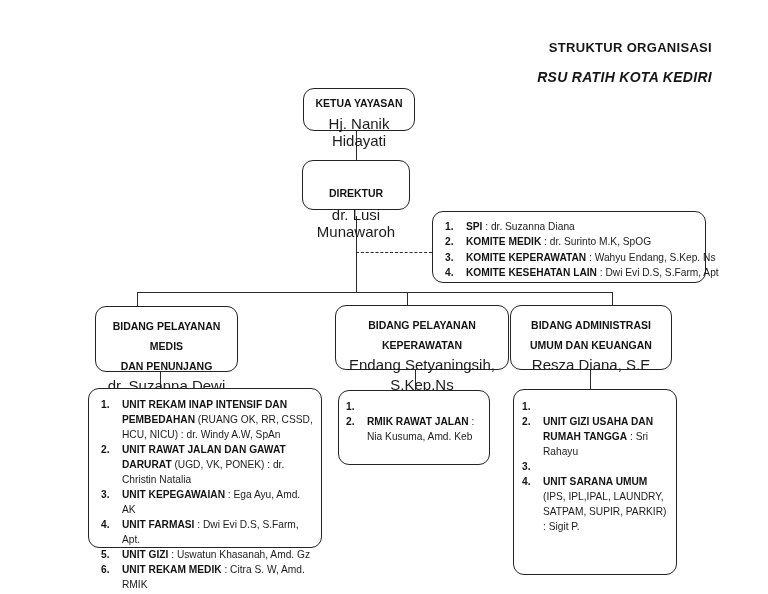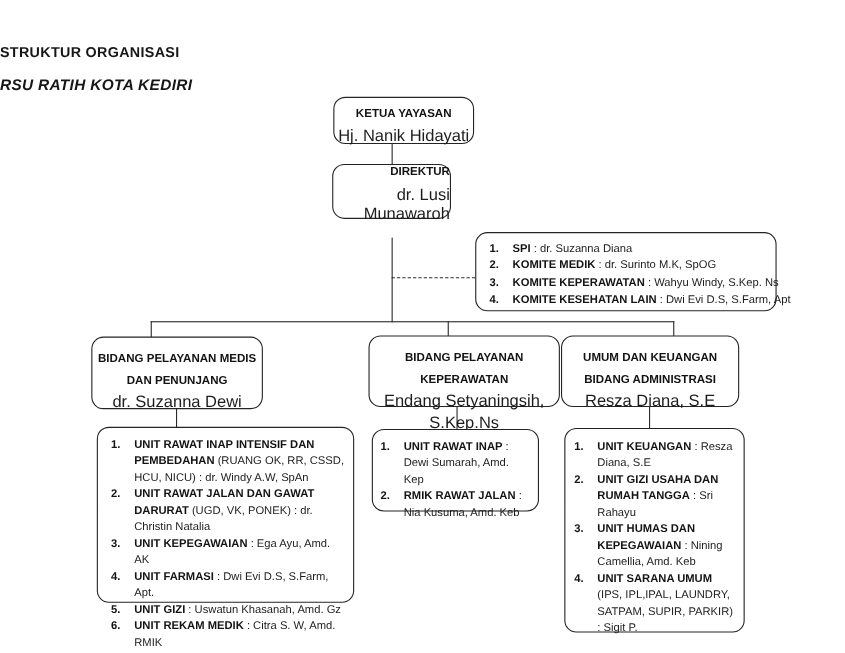--- a/index.html
+++ b/index.html
@@ -3,40 +3,40 @@
 <meta charset="utf-8">
 <style>
   html,body{margin:0;padding:0;}
   body{
     width:768px;height:594px;background:#ffffff;
     font-family:"Liberation Sans", sans-serif;color:#1c1c1c;
     position:relative;overflow:hidden;
   }
   .stage{position:absolute;left:0;top:0;width:768px;height:594px;}
   .title{
-    position:absolute;left:0;width:712px;text-align:left;
+    position:absolute;left:0;width:712px;text-align:right;
     font-weight:bold;color:#161616;letter-spacing:.3px;
   }
   .title1{top:40px;font-size:13px;}
   .title2{top:69px;font-size:14px;font-style:italic;}
   .box{
     position:absolute;background:#fff;border:1.4px solid #242424;
     border-radius:11px;box-sizing:border-box;
   }
   .nodebox{text-align:center;}
   .nodebox .role{font-weight:bold;font-size:10.5px;color:#131313;}
   .nodebox .pname{font-size:15px;}
-  .ketua{left:303px;top:88px;width:128px;height:43px;padding-top:8px;}
+  .ketua{left:303px;top:88px;width:112px;height:43px;padding-top:8px;}
   .ketua .role{margin-bottom:6px;}
-  .direktur{left:302px;top:149px;width:108px;height:50px;padding-top:0;text-align:right;}
+  .direktur{left:302px;top:160px;width:108px;height:50px;padding-top:26px;}
   .direktur .role{margin-bottom:7px;}
   .bidang{padding-top:9px;}
   .bidang .role{line-height:20px;}
   .bidang .pname{line-height:20px;text-align:center;}
-  .bidang1{left:83px;top:306px;width:156px;height:66px;}
+  .bidang1{left:95px;top:306px;width:143px;height:66px;}
   .bidang2{left:335px;top:305px;width:174px;height:65px;}
   .bidang3{left:510px;top:305px;width:162px;height:65px;}
   .listbox{font-size:10.2px;}
   .komite{left:432px;top:211px;width:274px;height:72px;padding:7px 8px 0 12px;}
   .komite .li{white-space:nowrap;line-height:15.3px;}
   .units1{left:88px;top:388px;width:234px;height:160px;padding:8px 8px 0 12px;}
   .units2{left:338px;top:390px;width:152px;height:75px;padding:8px 6px 0 7px;}
   .units3{left:513px;top:389px;width:164px;height:186px;padding:9px 6px 0 8px;}
   .li{display:flex;line-height:15px;}
   .num{font-weight:bold;flex:0 0 21px;color:#131313;}
@@ -80,48 +80,48 @@
     <div class="li">
       <span class="num">1.</span>
       <span class="txt"><b>SPI</b><span> : dr. Suzanna Diana</span></span>
     </div>
     <div class="li">
       <span class="num">2.</span>
       <span class="txt"><b>KOMITE MEDIK</b><span> : dr. Surinto M.K, SpOG</span></span>
     </div>
     <div class="li">
       <span class="num">3.</span>
-      <span class="txt"><b>KOMITE KEPERAWATAN</b><span> : Wahyu Windy, S.Kep. Ns</span></span>
+      <span class="txt"><b>KOMITE KEPERAWATAN</b><span> : Wahyu Endang, S.Kep. Ns</span></span>
     </div>
     <div class="li">
       <span class="num">4.</span>
       <span class="txt"><b>KOMITE KESEHATAN LAIN</b><span> : Dwi Evi D.S, S.Farm, Apt</span></span>
     </div>
   </div>
 
   <div class="box nodebox bidang bidang1">
     <div class="role">BIDANG PELAYANAN MEDIS</div>
     <div class="role">DAN PENUNJANG</div>
     <div class="pname">dr. Suzanna Dewi</div>
   </div>
   <div class="box nodebox bidang bidang2">
     <div class="role">BIDANG PELAYANAN</div>
     <div class="role">KEPERAWATAN</div>
     <div class="pname">Endang Setyaningsih, S.Kep.Ns</div>
   </div>
   <div class="box nodebox bidang bidang3">
+    <div class="role">BIDANG ADMINISTRASI</div>
     <div class="role">UMUM DAN KEUANGAN</div>
-    <div class="role">BIDANG ADMINISTRASI</div>
     <div class="pname">Resza Diana, S.E</div>
   </div>
 
   <div class="box listbox units1">
     <div class="li">
       <span class="num">1.</span>
-      <span class="txt"><b>UNIT RAWAT INAP INTENSIF DAN PEMBEDAHAN</b><span> (RUANG OK, RR, CSSD, HCU, NICU) : dr. Windy A.W, SpAn</span></span>
+      <span class="txt"><b>UNIT REKAM INAP INTENSIF DAN PEMBEDAHAN</b><span> (RUANG OK, RR, CSSD, HCU, NICU) : dr. Windy A.W, SpAn</span></span>
     </div>
     <div class="li">
       <span class="num">2.</span>
       <span class="txt"><b>UNIT RAWAT JALAN DAN GAWAT DARURAT</b><span> (UGD, VK, PONEK) : dr. Christin Natalia</span></span>
     </div>
     <div class="li">
       <span class="num">3.</span>
       <span class="txt"><b>UNIT KEPEGAWAIAN</b><span> : Ega Ayu, Amd. AK</span></span>
     </div>
     <div class="li">
@@ -138,40 +138,37 @@
     </div>
     <div class="li">
       <span class="num">7.</span>
       <span class="txt"></span>
     </div>
   </div>
 
   <div class="box listbox units2">
     <div class="li">
       <span class="num">1.</span>
-      <span class="txt"><b>UNIT RAWAT INAP</b><span> : Dewi Sumarah, Amd. Kep</span></span>
     </div>
     <div class="li">
       <span class="num">2.</span>
       <span class="txt"><b>RMIK RAWAT JALAN</b><span> : Nia Kusuma, Amd. Keb</span></span>
     </div>
   </div>
 
   <div class="box listbox units3">
     <div class="li">
       <span class="num">1.</span>
-      <span class="txt"><b>UNIT KEUANGAN</b><span> : Resza Diana, S.E</span></span>
     </div>
     <div class="li">
       <span class="num">2.</span>
       <span class="txt"><b>UNIT GIZI USAHA DAN RUMAH TANGGA</b><span> : Sri Rahayu</span></span>
     </div>
     <div class="li">
       <span class="num">3.</span>
-      <span class="txt"><b>UNIT HUMAS DAN KEPEGAWAIAN</b><span> : Nining Camellia, Amd. Keb</span></span>
     </div>
     <div class="li">
       <span class="num">4.</span>
       <span class="txt"><b>UNIT SARANA UMUM</b><span> (IPS, IPL,IPAL, LAUNDRY, SATPAM, SUPIR, PARKIR) : Sigit P.</span></span>
     </div>
   </div>
 
 </div>
 
 </body></html>

